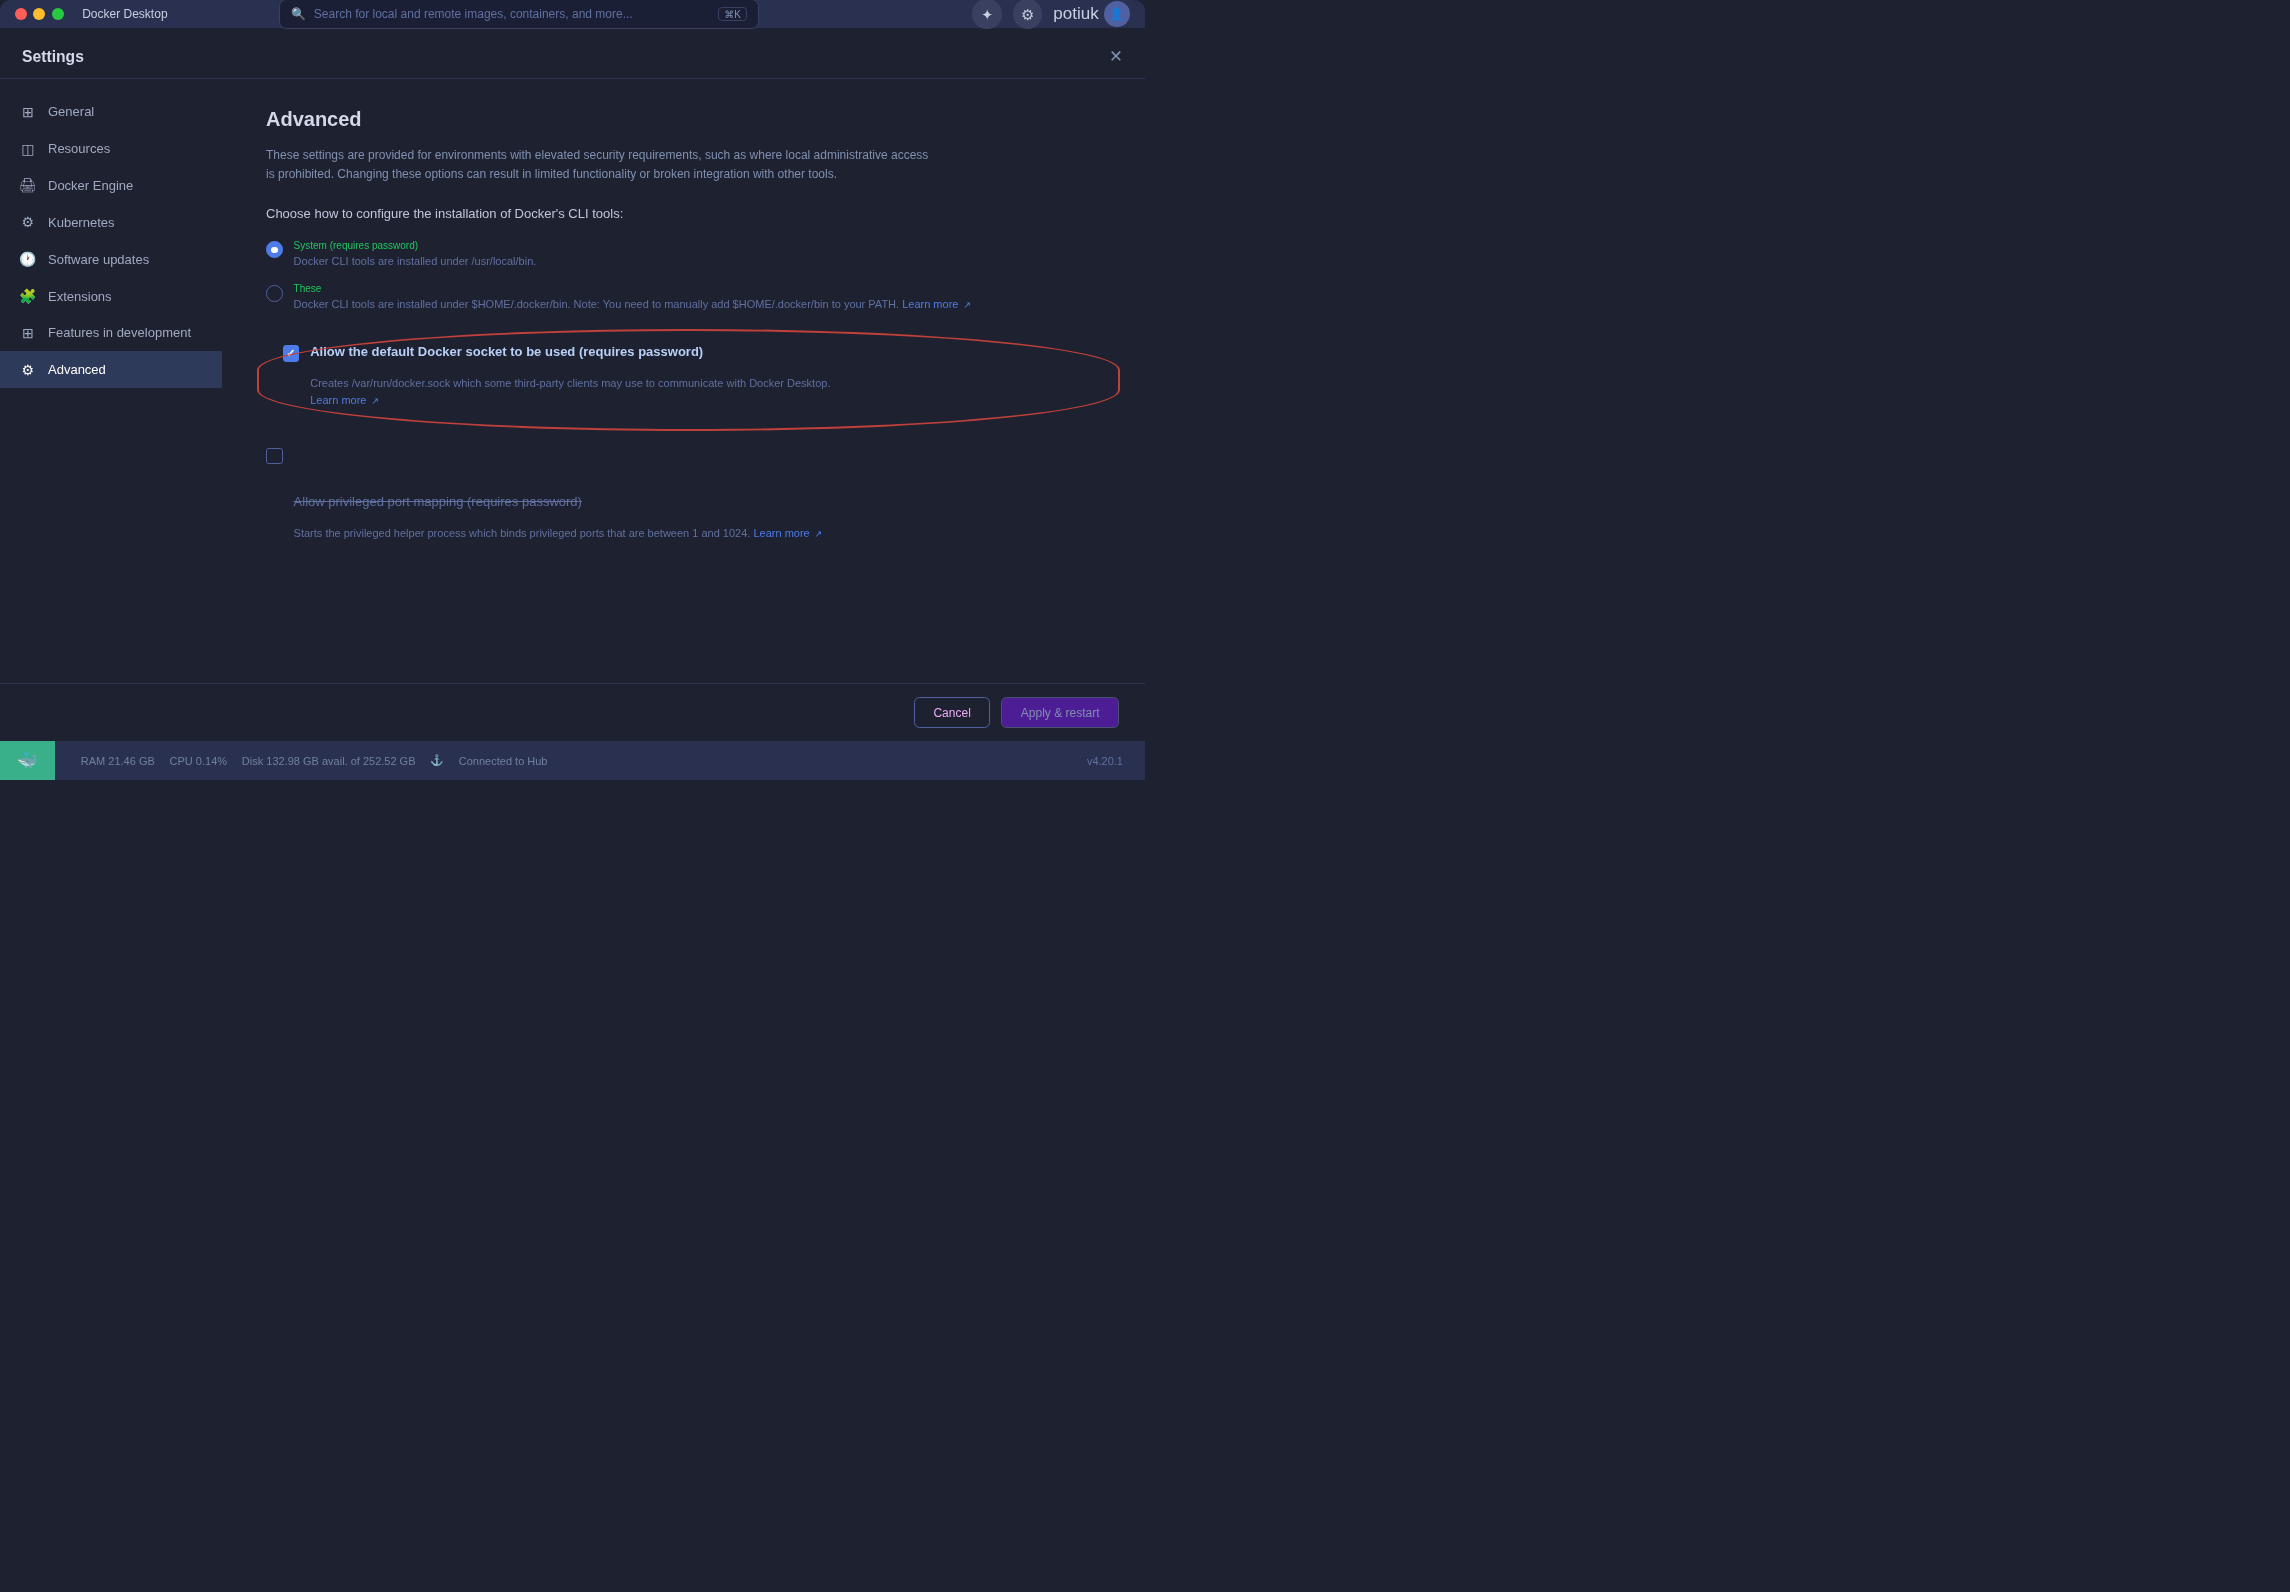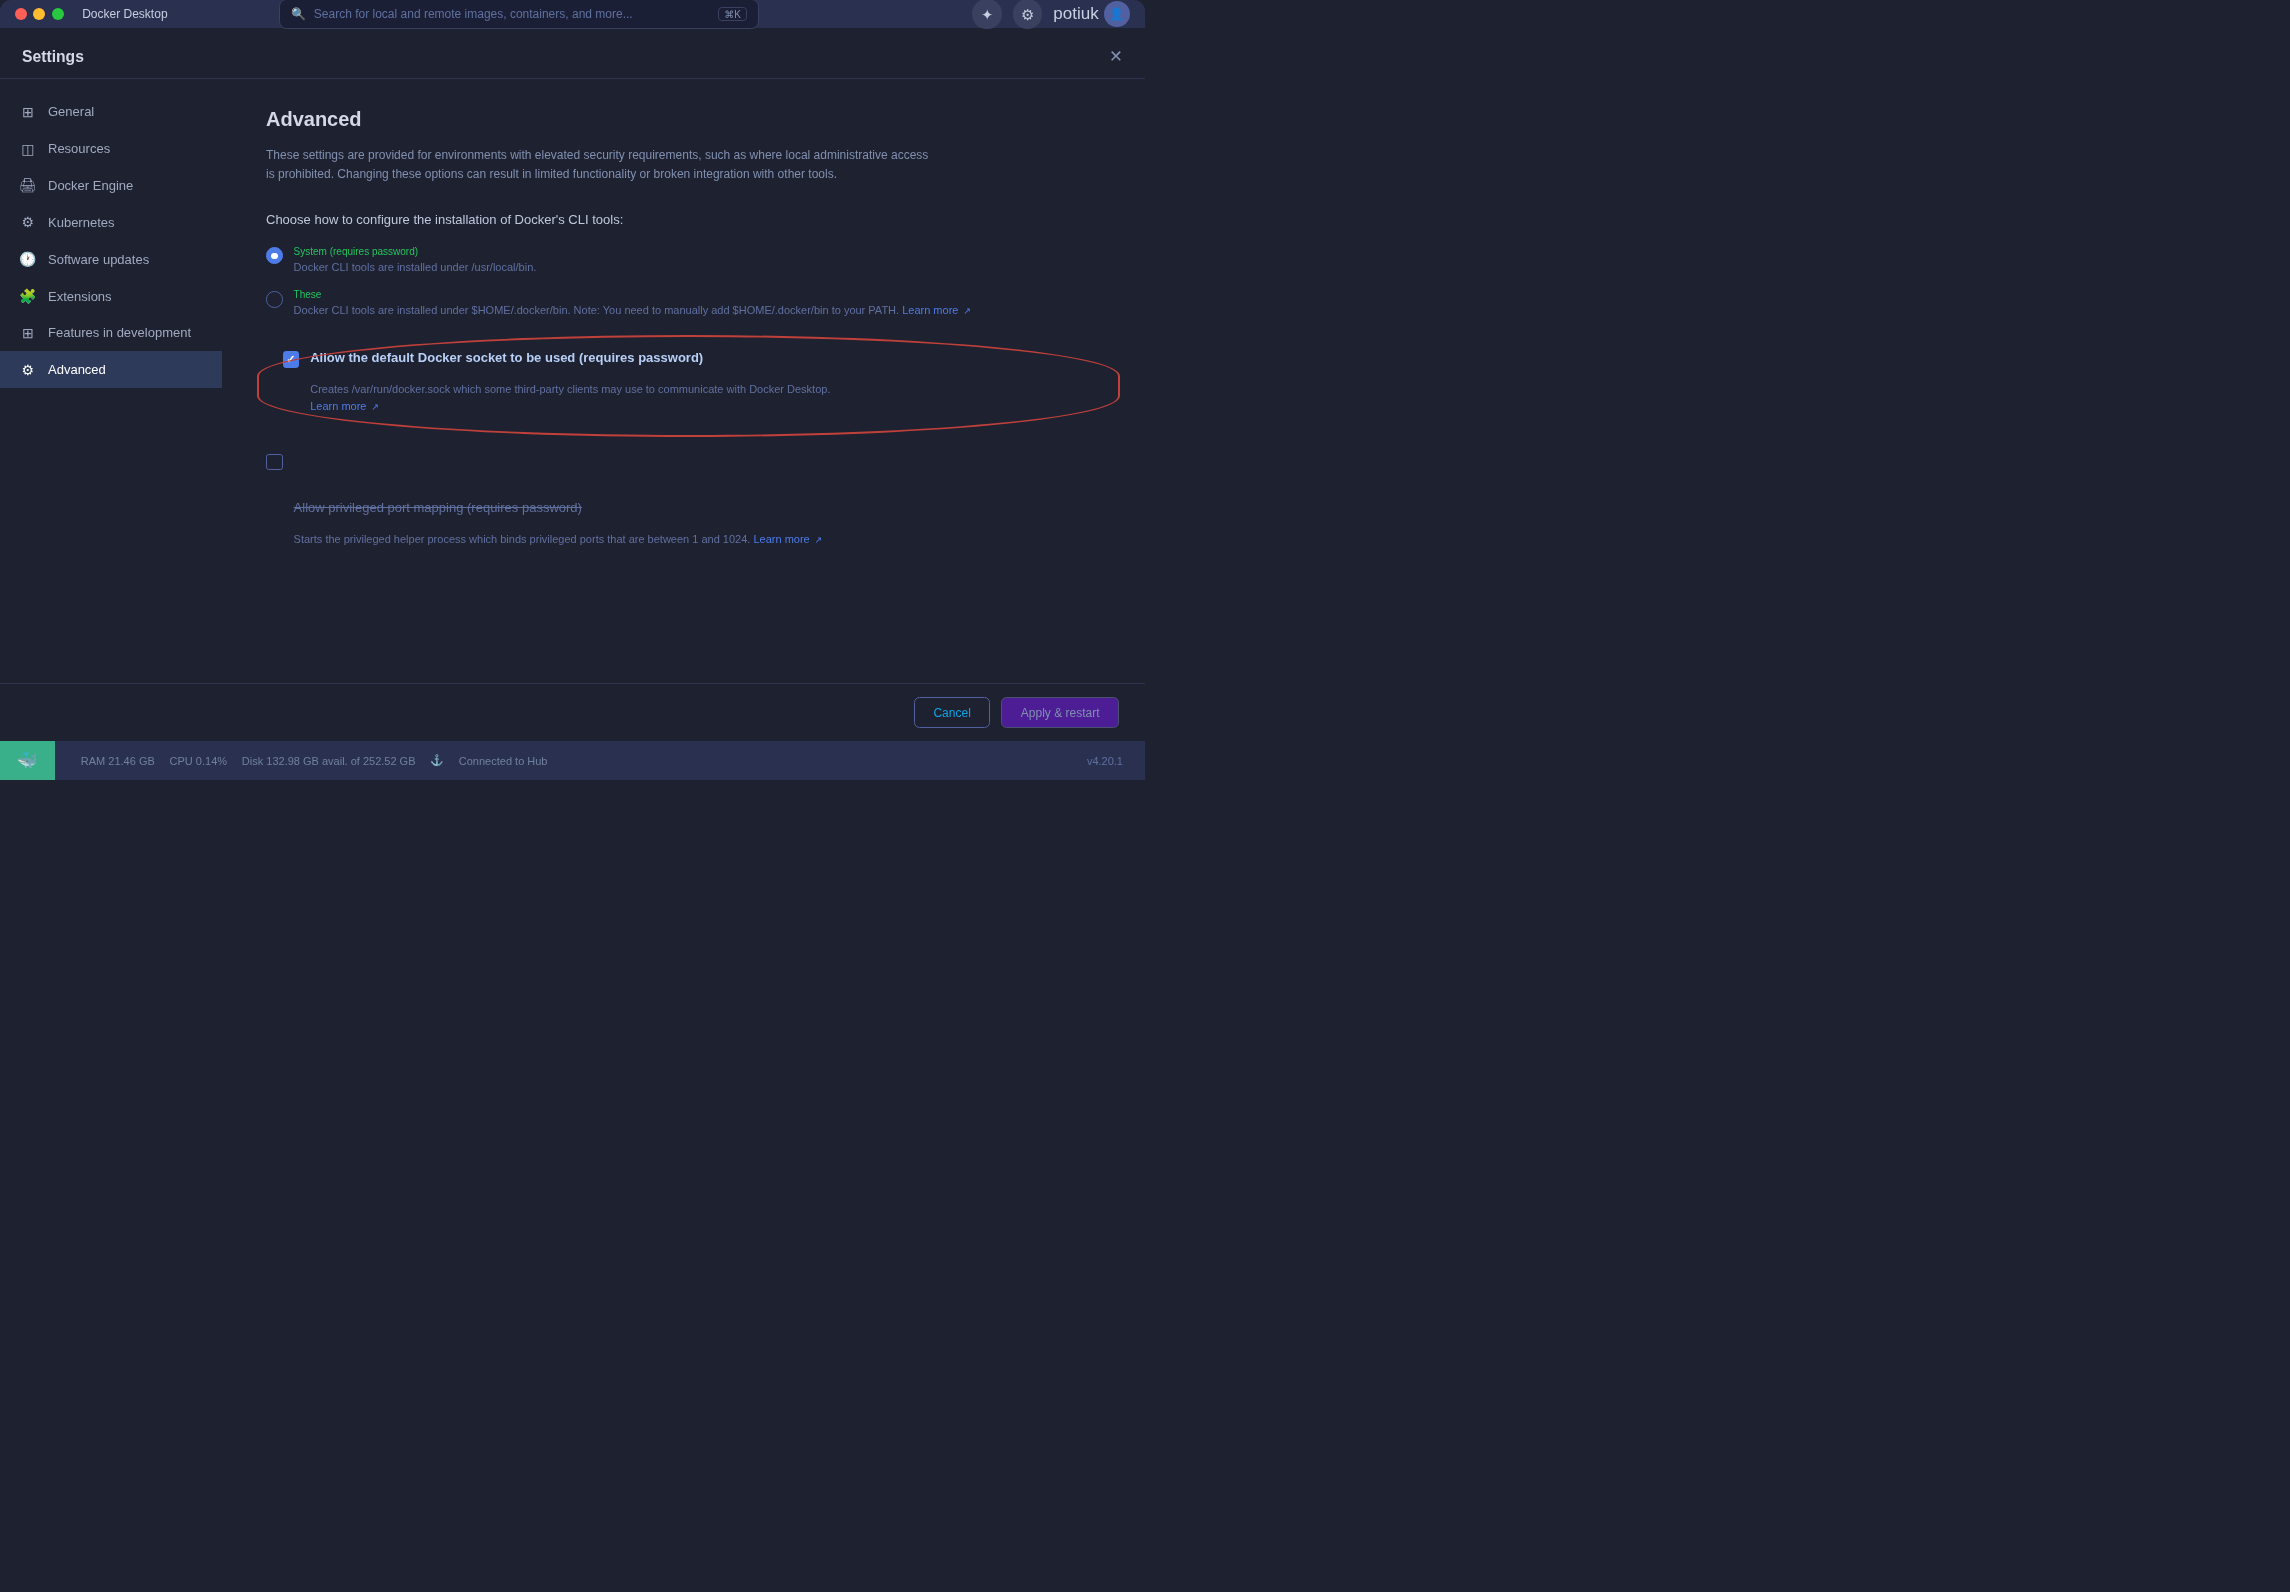--- a/index.html
+++ b/index.html
@@ -173,21 +173,21 @@
       font-size: 20px;
       font-weight: 600;
       color: #d4d8e8;
       margin-bottom: 14.8px;
     }
     .description {
       font-size: 12px;
       color: #8090b0;
       line-height: 1.6;
       max-width: 665px;
-      margin-bottom: 28px;
+      margin-bottom: 22px;
     }
     .section-label {
       font-size: 13px;
       color: #c0c8dc;
       margin-bottom: 18.5px;
     }
 
     
     .radio-option {
       display: flex;
@@ -294,21 +294,21 @@
       display: flex;
       justify-content: flex-end;
       align-items: center;
       gap: 11px;
       padding: 13px 26px;
       border-top: 0.9px solid #2e3450;
     }
     .btn-cancel {
       background: transparent;
       border: 0.9px solid #5060a0;
-      color: #0ea5e9;
+      color: #f0abfc;
       border-radius: 5.5px;
       padding: 7.4px 18.5px;
       font-size: 12px;
       cursor: pointer;
     }
     .btn-apply {
       background: #4c1d95;
       border: 0.9px solid #4a5070;
       color: #8090b0;
       border-radius: 5.5px;

